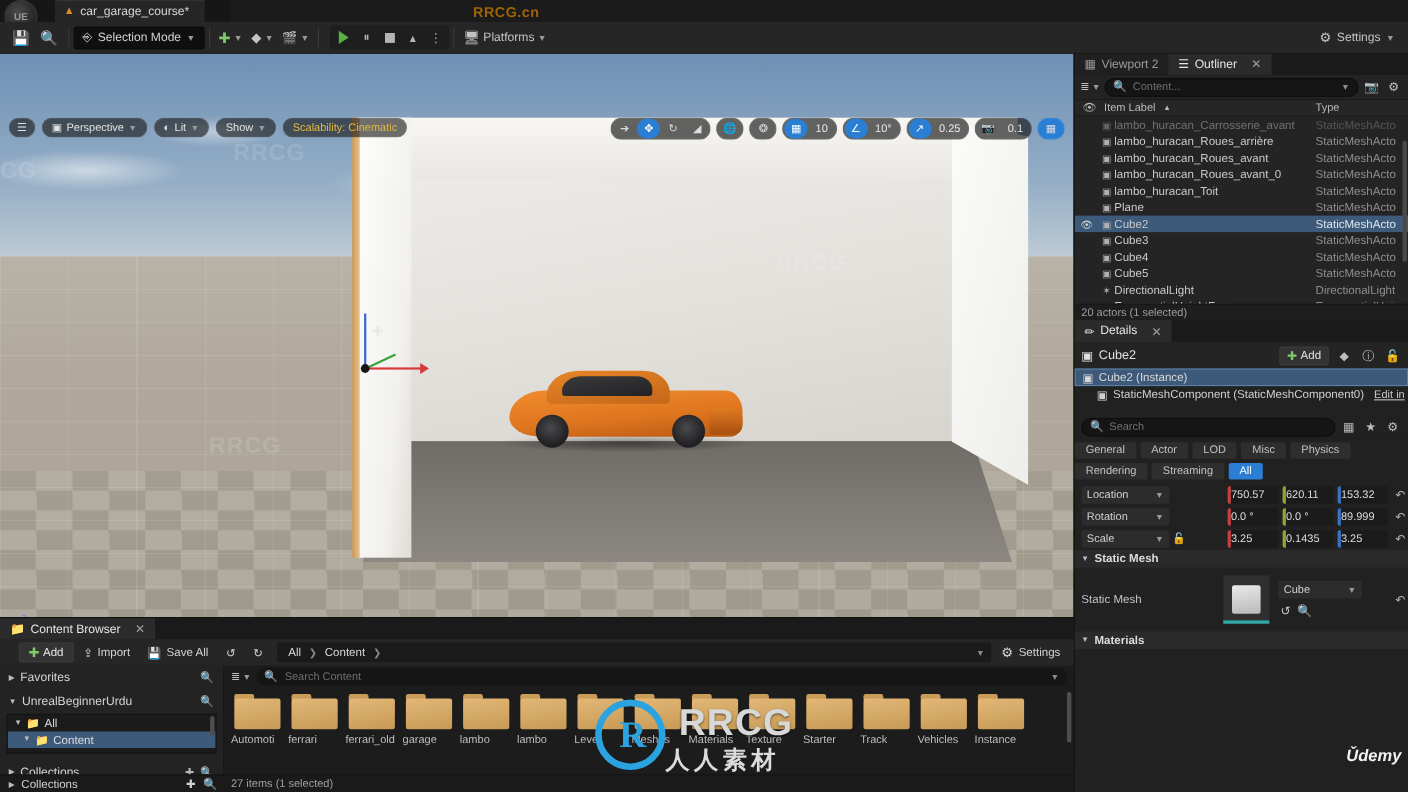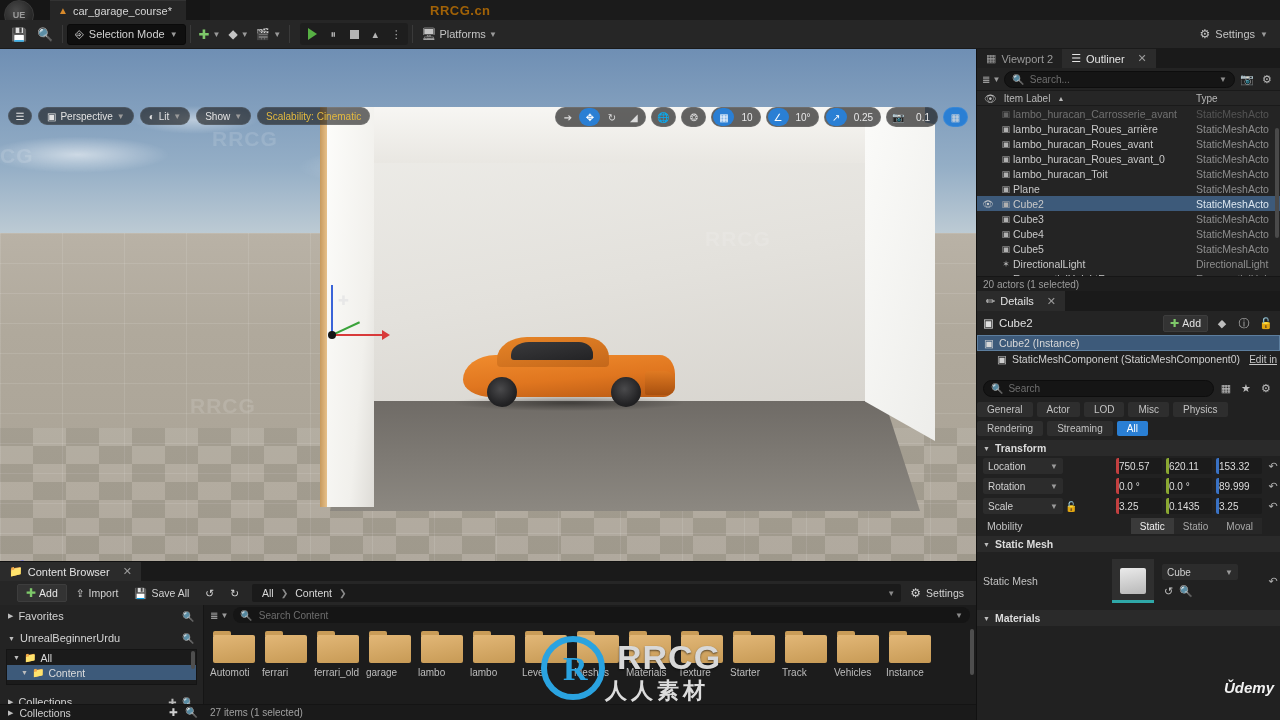--- a/index.html
+++ b/index.html
@@ -468,21 +468,21 @@
       </div>
     </div>
 
     <div class="searchrow">
       <div class="filt">
         <span>≣</span>
         <span class="caret">▼</span>
       </div>
       <div class="sbox">
         <span class="mag">🔍</span>
-        <span>Search...</span>
+        <span>Content...</span>
         <span class="cv">▼</span>
       </div>
       <div class="ico-btn">📷</div>
       <div class="ico-btn">⚙</div>
     </div>
 
     <div class="colhead">
       <div class="c1">
         <span>👁</span>
         <span>Item Label</span>
@@ -617,24 +617,20 @@
       <div class="chip">General</div>
       <div class="chip">Actor</div>
       <div class="chip">LOD</div>
       <div class="chip">Misc</div>
       <div class="chip">Physics</div>
       <div class="chip">Rendering</div>
       <div class="chip">Streaming</div>
       <div class="chip on">All</div>
     </div>
 
-    <div class="sect">
-      <span class="tri">▼</span>
-      <span>Transform</span>
-    </div>
 
     <div class="prow">
       <div class="pdrop">
         <span>Location</span>
         <span class="caret">▼</span>
       </div>
       <div class="nums">
         <div class="numf x">750.57</div>
         <div class="numf y">620.11</div>
         <div class="numf z">153.32</div>
@@ -662,28 +658,20 @@
       </div>
       <div class="lockico">🔓</div>
       <div class="nums">
         <div class="numf x">3.25</div>
         <div class="numf y">0.1435</div>
         <div class="numf z">3.25</div>
       </div>
       <div class="undo">↶</div>
     </div>
 
-    <div class="prow">
-      <div class="plab" style="padding-left:4px">Mobility</div>
-      <div class="mobil">
-        <div class="on">Static</div>
-        <div>Statio</div>
-        <div>Moval</div>
-      </div>
-    </div>
 
     <div class="sect">
       <span class="tri">▼</span>
       <span>Static Mesh</span>
     </div>
 
     <div class="meshrow">
       <div class="plab">Static Mesh</div>
       <div class="thumb">
         <div class="cube"></div>

